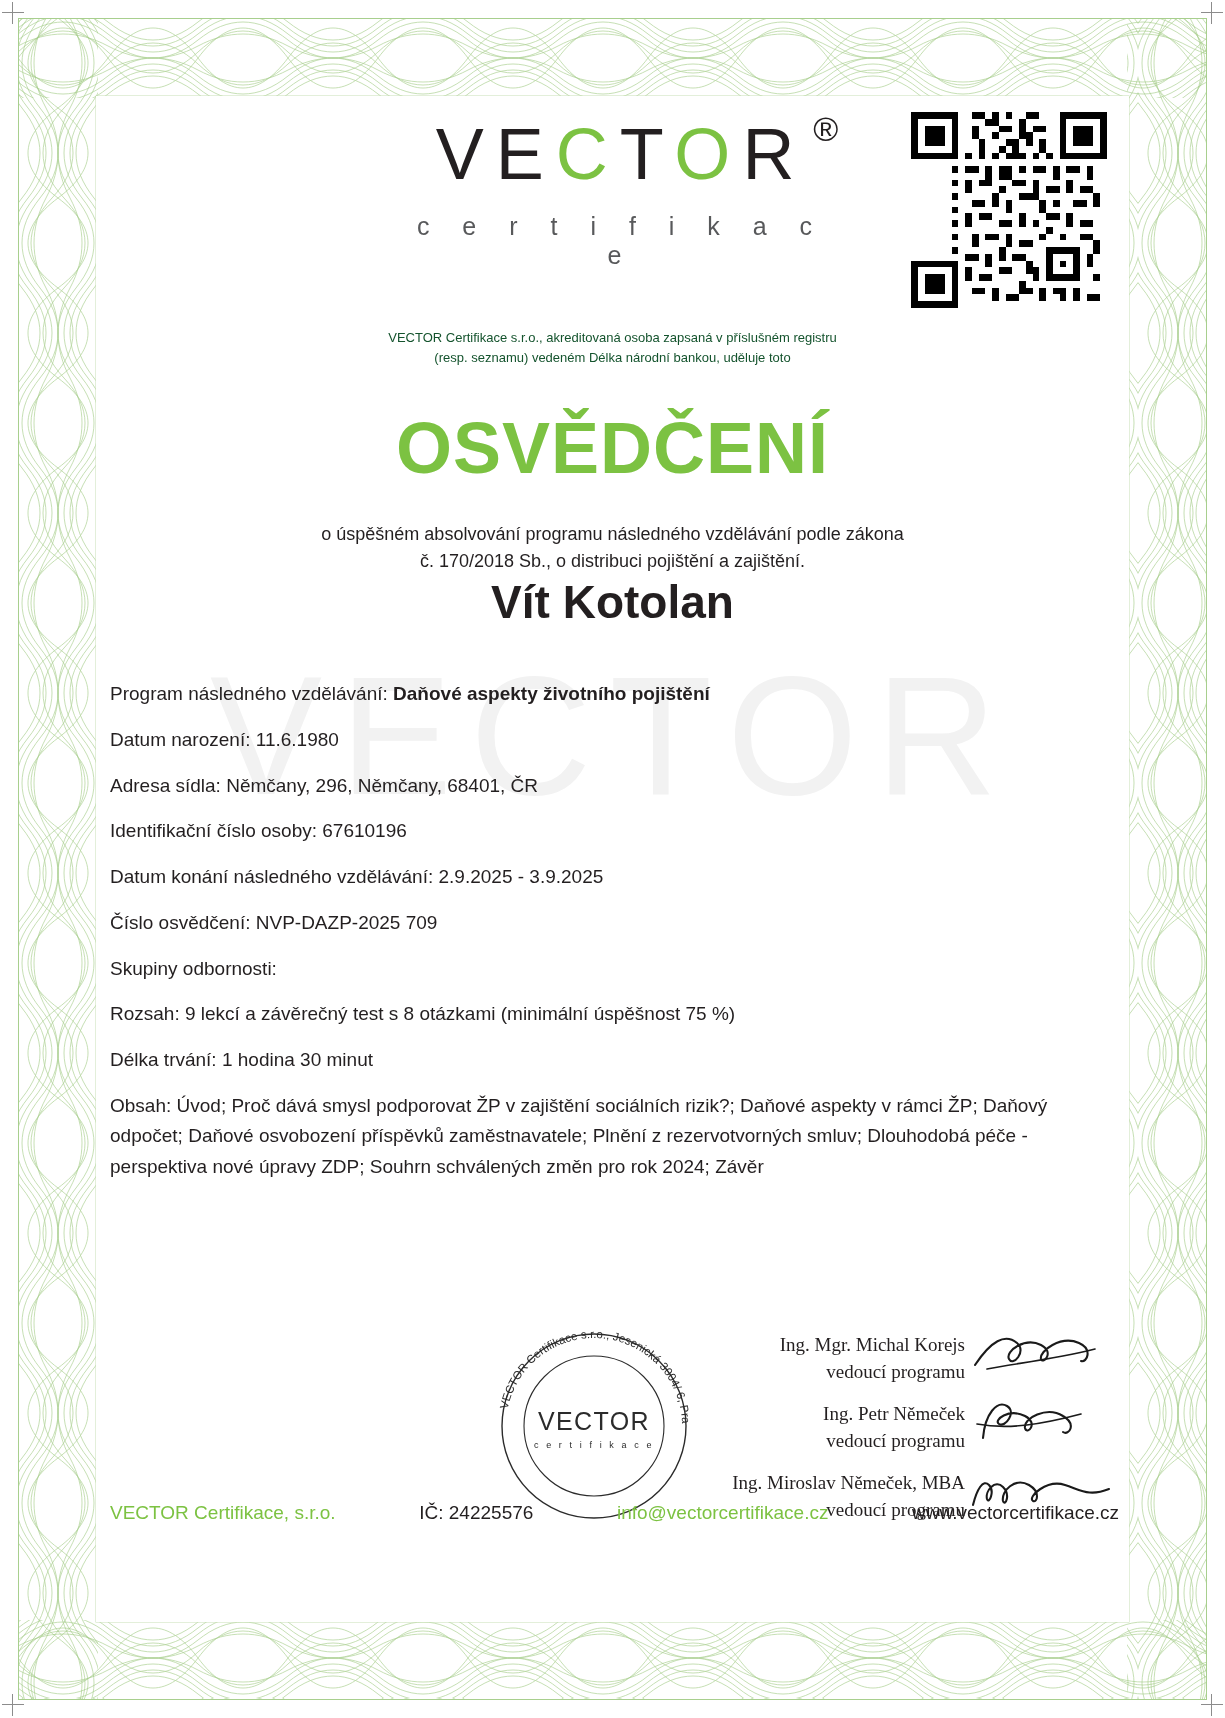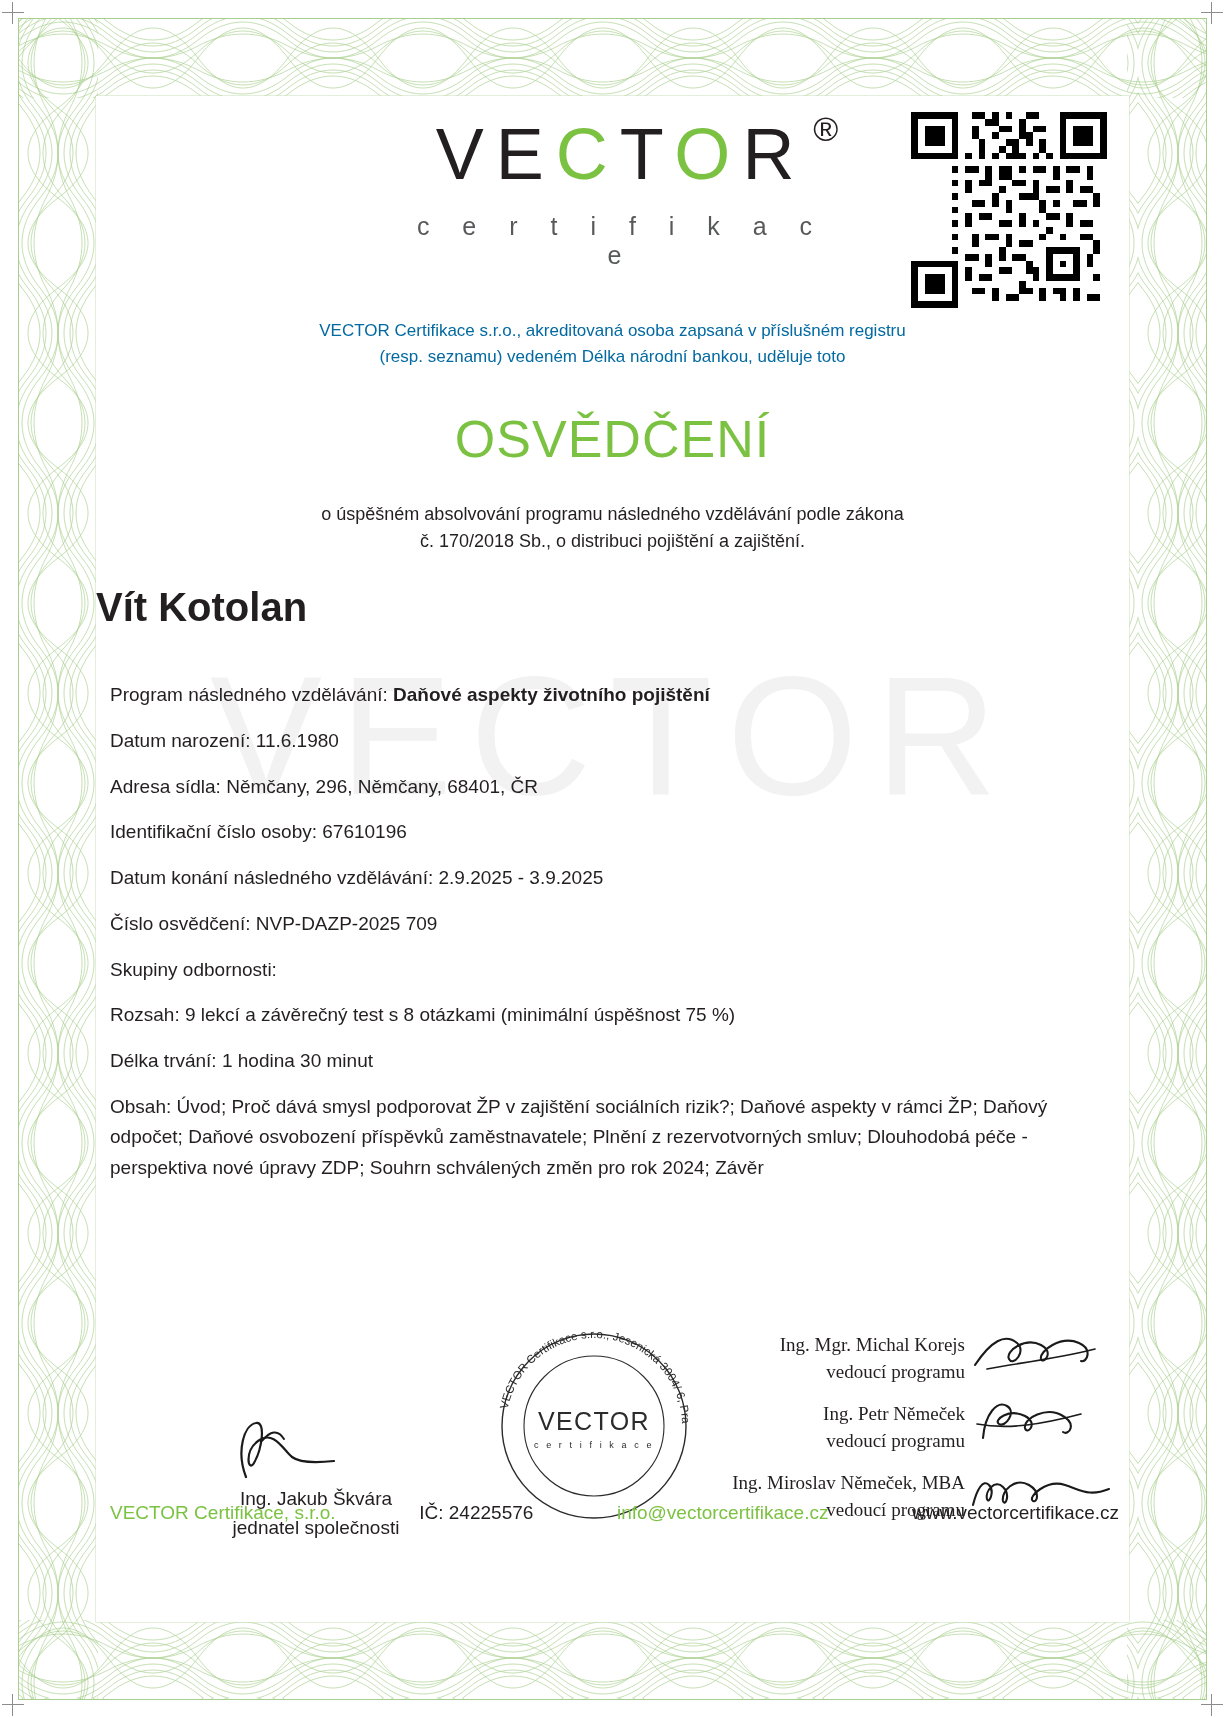--- a/index.html
+++ b/index.html
@@ -121,44 +121,44 @@
   .qr {
     position: absolute;
     right: 22px;
     top: 16px;
     width: 196px;
     height: 196px;
   }
 
   .intro {
     text-align: center;
-    font-size: 17px;
+    font-size: 13px;
     line-height: 1.5;
-    color: #0369a1;
-    margin-top: 2px;
+    color: #14532d;
+    margin-top: 12px;
   }
   .title {
     text-align: center;
-    font-size: 52px;
+    font-size: 72px;
     color: #7cc242;
-    font-weight: 400;
+    font-weight: 700;
     margin-top: 40px;
     letter-spacing: 1px;
   }
   .subtitle {
     text-align: center;
     font-size: 18px;
     line-height: 1.5;
     margin-top: 32px;
     color: #231f20;
   }
   .person {
-    font-size: 40px;
+    text-align: center;
+    font-size: 46px;
     font-weight: bold;
-    margin-top: 30px;
     color: #231f20;
   }
   .details {
     margin-top: 50px;
     padding: 0 16px 0 14px;
     font-size: 19px;
     line-height: 1.62;
     color: #231f20;
   }
   .details .row { margin-bottom: 15px; }
@@ -459,30 +459,20 @@
       <div class="row">Datum konání následného vzdělávání: 2.9.2025 - 3.9.2025</div>
       <div class="row">Číslo osvědčení: NVP-DAZP-2025 709</div>
       <div class="row">Skupiny odbornosti:</div>
       <div class="para">Rozsah: 9 lekcí a závěrečný test s 8 otázkami (minimální úspěšnost 75 %)</div>
       <div class="para">Délka trvání: 1 hodina 30 minut</div>
       <div class="para block">Obsah: Úvod; Proč dává smysl podporovat ŽP v zajištění sociálních rizik?; Daňové aspekty v rámci ŽP; Daňový odpočet; Daňové osvobození příspěvků zaměstnavatele; Plnění z rezervotvorných smluv; Dlouhodobá péče - perspektiva nové úpravy ZDP; Souhrn schválených změn pro rok 2024; Závěr</div>
     </div>
 
     <div class="sig-area">
 
-      <div class="sig-left">
-        <div class="sig-scribble">
-          <svg width="300" height="74" viewBox="0 0 300 74">
-            <path d="M80,66 C70,40 78,14 90,12 C100,10 96,38 88,52 C82,62 78,40 92,30 C108,18 118,40 126,46 C134,52 150,52 168,50" fill="none" stroke="#1a1a1a" stroke-width="2.2" stroke-linecap="round"></path>
-            <path d="M96,30 C104,20 112,18 118,28" fill="none" stroke="#1a1a1a" stroke-width="2" stroke-linecap="round"></path>
-          </svg>
-        </div>
-        <div>Ing. Jakub Škvára</div>
-        <div>jednatel společnosti</div>
-      </div>
 
       <div class="stamp">
         <svg width="216" height="216" viewBox="0 0 216 216">
           <defs>
             <path id="ringPath" d="M108,196 A88,88 0 1 1 108,20 A88,88 0 1 1 108,196" fill="none"></path>
             <path id="ringPathTop" d="M20,108 A88,88 0 0 1 196,108" fill="none"></path>
             <path id="ringPathBottom" d="M196,108 A88,88 0 0 1 20,108" fill="none"></path>
           </defs>
           <circle cx="108" cy="108" r="92" fill="none" stroke="#2b2b2b" stroke-width="1.4"></circle>
           <circle cx="108" cy="108" r="70" fill="none" stroke="#2b2b2b" stroke-width="1.1"></circle>

